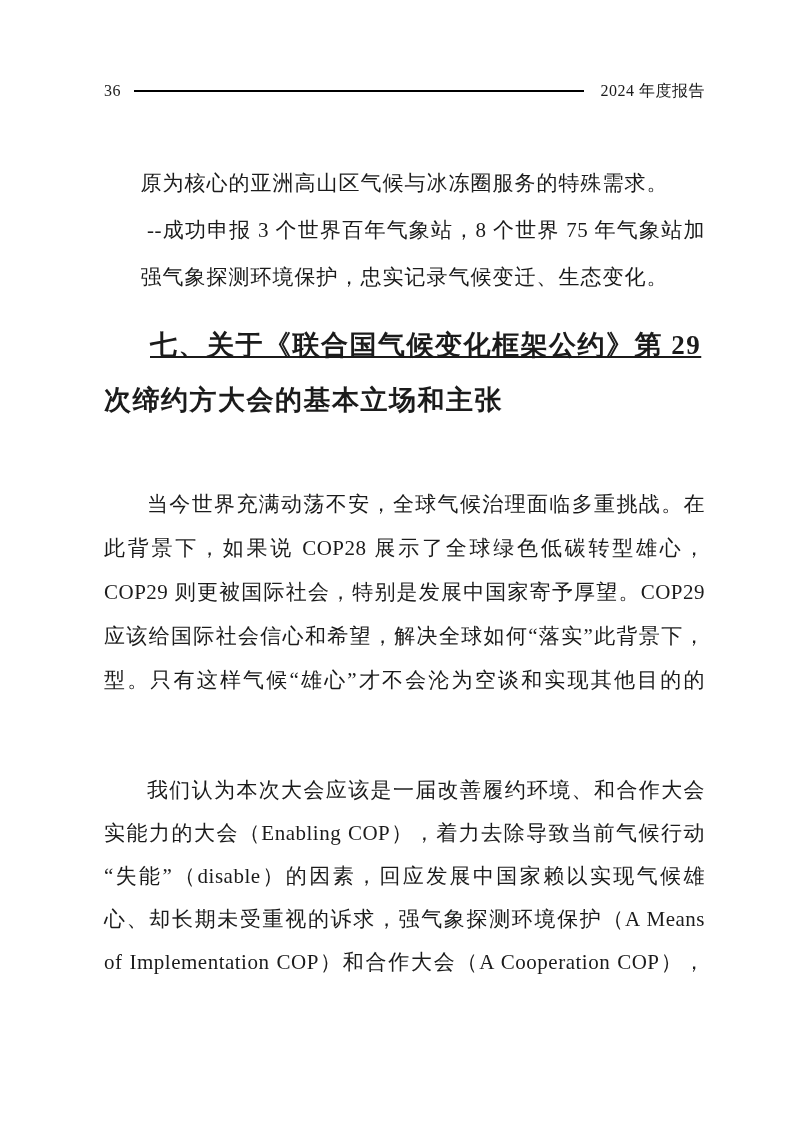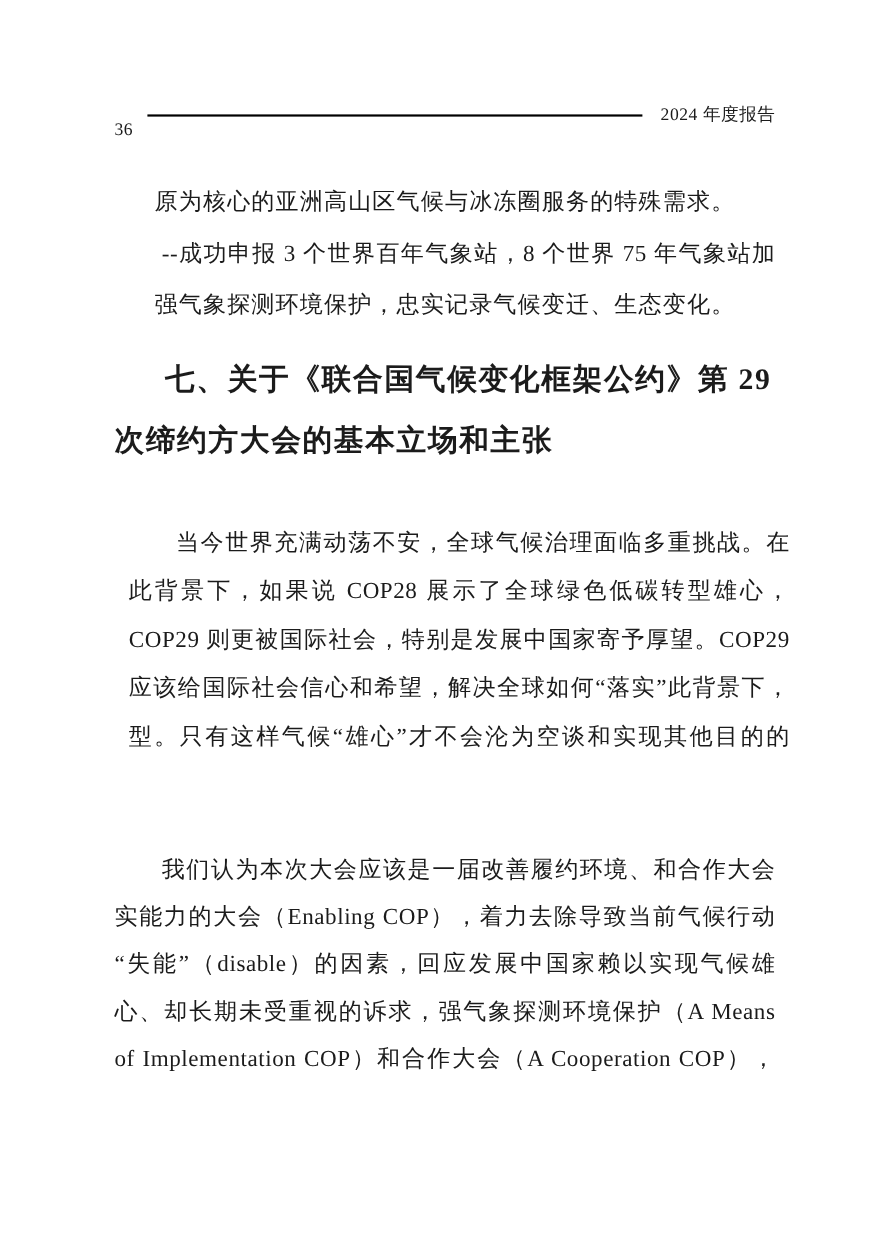--- a/index.html
+++ b/index.html
@@ -29,21 +29,20 @@
     top: 80px;
     width: 601px;
     display: flex;
     align-items: center;
     font-size: 16px;
     line-height: 22px;
   }
   .header .pagenum {
     margin-right: 13px;
     letter-spacing: 0.5px;
-    margin-top: 28px;
   }
   .header .rule {
     flex: 1;
     height: 2px;
     background: #000000;
     margin-right: 17px;
   }
   .header .rtitle {
     white-space: nowrap;
     letter-spacing: 0.5px;
@@ -62,34 +61,34 @@
   }
   .bline.fill {
     white-space: normal;
     text-align: justify;
     text-align-last: justify;
     letter-spacing: 0.5px;
   }
   .ind { text-indent: 43px; }
   .block.intro  { top: 160px; }
   .block.intro .bline { line-height: 47px; }
-  .block.para1  { top: 471px; margin-left: 13px; }
+  .block.para1  { top: 482px; }
   .block.para1 .bline { line-height: 44px; }
   .block.para2  { top: 769px; }
   .block.para2 .bline { line-height: 43px; }
   
   .block.heading { top: 318px; }
   .hline {
     font-size: 27px;
     font-weight: bold;
     line-height: 55px;
     letter-spacing: 1.5px;
     white-space: nowrap;
   }
-  .hline.ind { text-indent: 46px; }
+  .hline.ind { text-indent: 46px; text-decoration: underline; }
 </style>
 </head>
 <body>
 
 <div class="page">
 
   <div class="header">
     <span class="pagenum">36</span>
     <span class="rule"></span>
     <span class="rtitle">2024 年度报告</span>

